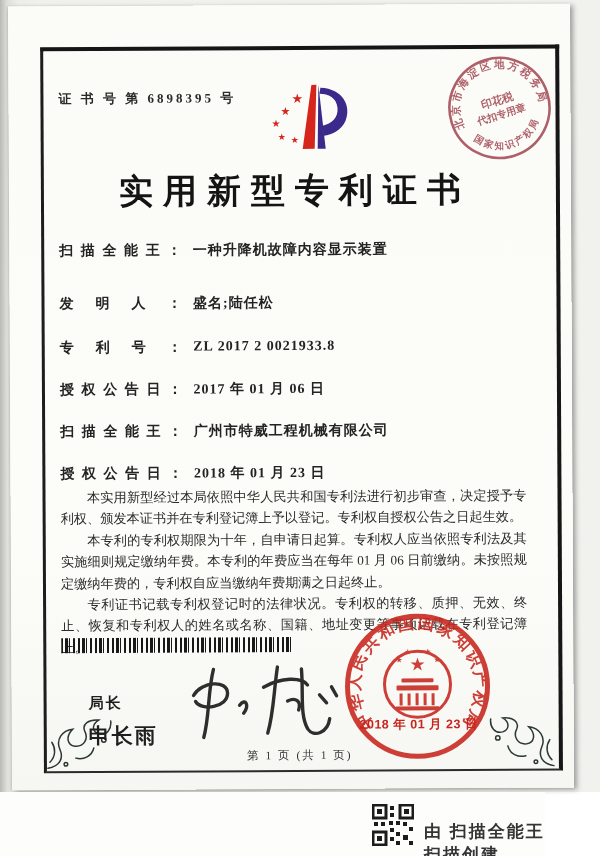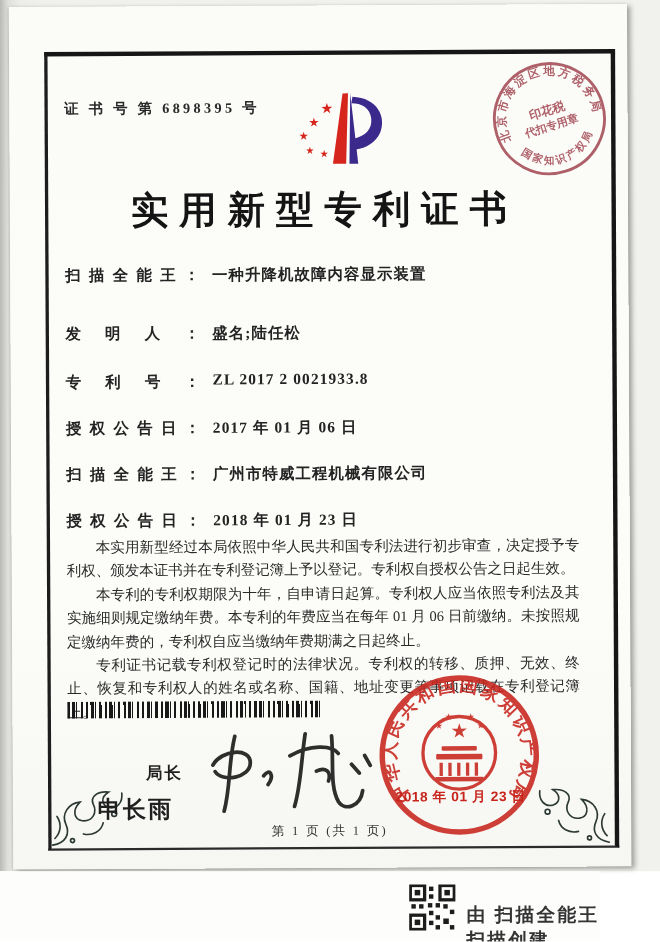--- a/index.html
+++ b/index.html
@@ -35,21 +35,21 @@
   .paras{position:absolute;left:50px;top:481px;width:466px;font-size:13.2px;
          line-height:1.62;text-align:justify;color:#2b2b2b;font-weight:500;}
   .paras p{margin:0;text-indent:2em;}
 
   .barcode{position:absolute;left:50px;top:632px;width:230px;height:15px;
            background:repeating-linear-gradient(90deg,#181818 0 2px,transparent 2px 4px,
              #181818 4px 7px,transparent 7px 8px,#181818 8px 9px,transparent 9px 12px,
              #181818 12px 14px,transparent 14px 17px);}
 
   .signer-title{position:absolute;left:77px;top:688px;font-size:15px;font-weight:700;
-                font-family:"Liberation Sans", sans-serif;color:#1f1f1f;letter-spacing:2px;margin-left:44px;}
+                font-family:"Liberation Sans", sans-serif;color:#1f1f1f;letter-spacing:2px;}
   .signer-name{position:absolute;left:77px;top:716px;font-size:21px;font-weight:700;
                font-family:"Liberation Sans", sans-serif;color:#1f1f1f;letter-spacing:2px;}
   .signature{position:absolute;left:170px;top:648px;width:180px;height:95px;}
 
   .seal{position:absolute;left:330px;top:606px;width:152px;height:152px;opacity:.88;}
   .seal-date{position:absolute;left:342px;top:712px;width:130px;text-align:center;
              font-size:12.5px;font-weight:700;color:#c8251d;letter-spacing:.5px;
              font-family:"Liberation Sans", sans-serif;}
 
   .page-footer{position:absolute;left:0;top:743px;width:576px;text-align:center;

